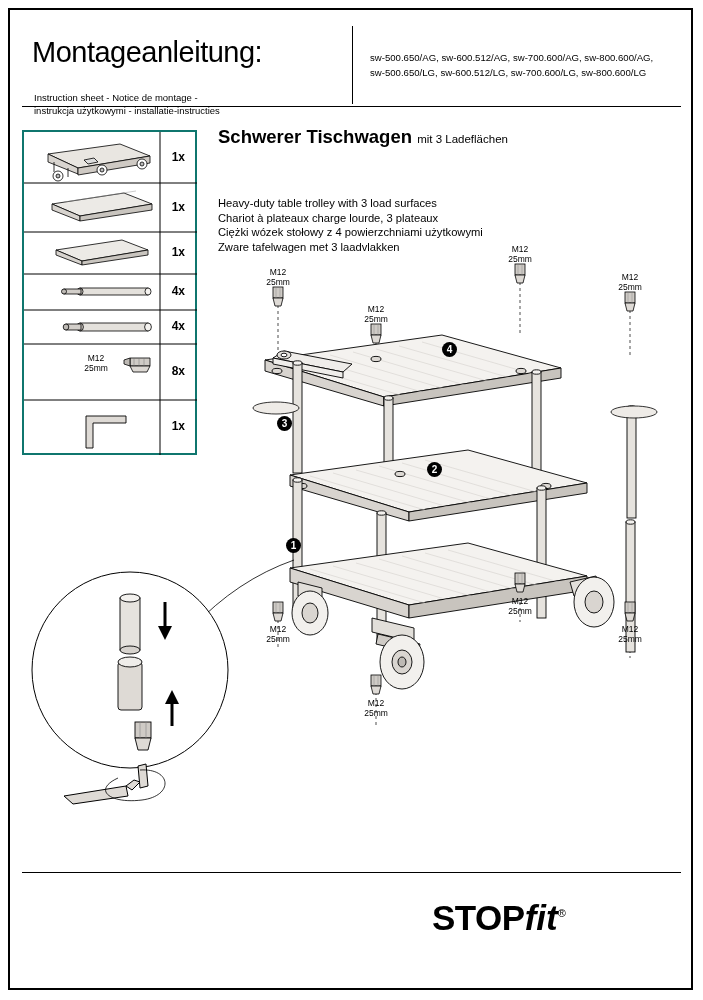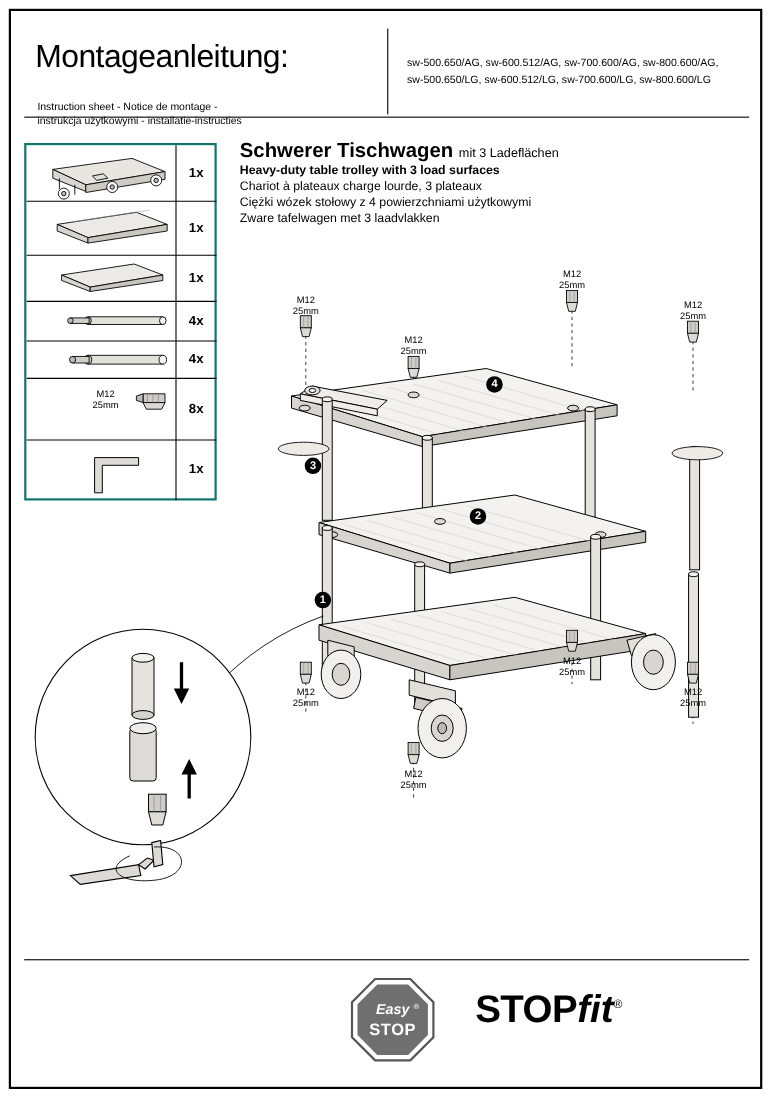--- a/index.html
+++ b/index.html
@@ -103,21 +103,21 @@
   }
   .prod-de .small {
     font-size: 11.5px;
     font-weight: normal;
   }
   .prod-line {
     font-size: 11.2px;
     line-height: 14.6px;
     white-space: nowrap;
   }
-  .prod-line.bold { font-weight: bold; }
+  .prod-line.bold { font-weight: normal; margin-top: 48px; }
 
   
   .illus {
     position: absolute;
     left: 22px; top: 230px;
     width: 659px; height: 620px;
   }
   .screw-label {
     position: absolute;
     font-size: 8.5px;
@@ -565,26 +565,17 @@
 
     
     <div class="callout" style="left:264px; top:308px;">1</div>
     <div class="callout" style="left:405px; top:232px;">2</div>
     <div class="callout" style="left:255px; top:186px;">3</div>
     <div class="callout" style="left:420px; top:112px;">4</div>
   </div>
 
   <div class="footer-rule"></div>
 
-  <div class="logo-easystop">
-    <svg width="78" height="78" viewBox="0 0 78 78">
-      <polygon points="23,2 55,2 76,23 76,55 55,76 23,76 2,55 2,23" fill="#ffffff" stroke="#555" stroke-width="2"></polygon>
-      <polygon points="25,7 53,7 71,25 71,53 53,71 25,71 7,53 7,25" fill="#6f6f6f"></polygon>
-    </svg>
-    <div class="es-text1">Easy</div>
-    <div class="es-reg">®</div>
-    <div class="es-text2">STOP</div>
-  </div>
 
   <div class="logo-variofit">
     <span class="vf-vario">STOP</span><span class="vf-fit">fit</span><span class="vf-reg">®</span>
   </div>
 </div>
 
 </body></html>

